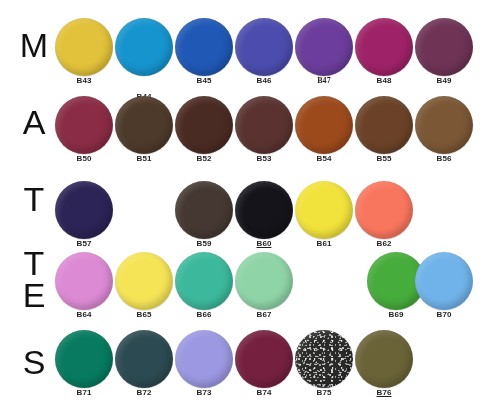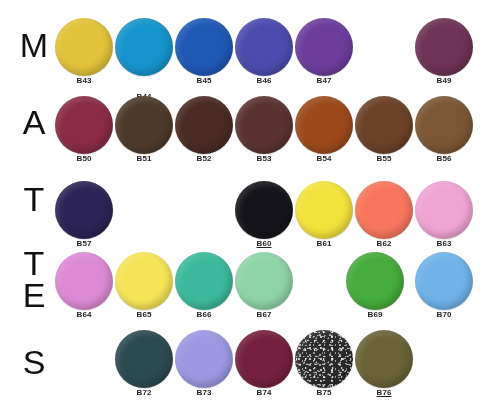--- a/index.html
+++ b/index.html
@@ -127,21 +127,25 @@
         <div class="swatch-cell" style="left: 120px;">
           <div class="swatch-disc" style="background-color: rgb(31, 88, 181);"></div>
           <div class="swatch-label" style="color: rgb(35, 31, 32);">B45</div>
         </div>
         <div class="swatch-cell" style="left: 180px;">
           <div class="swatch-disc" style="background-color: rgb(76, 76, 174);"></div>
           <div class="swatch-label" style="color: rgb(35, 31, 32);">B46</div>
         </div>
         <div class="swatch-cell" style="left: 240px;">
           <div class="swatch-disc" style="background-color: rgb(108, 61, 156);"></div>
-          <div class="swatch-label" style="color: rgb(35, 31, 32);">B47</div>
+          <div class="swatch-label" style="color: rgb(35, 31, 32); font-family: Liberation Serif, serif;">B47</div>
+        </div>
+        <div class="swatch-cell" style="left: 300px;">
+          <div class="swatch-disc" style="background-color: rgb(158, 34, 103);"></div>
+          <div class="swatch-label" style="color: rgb(35, 31, 32);">B48</div>
         </div>
         <div class="swatch-cell" style="left: 360px;">
           <div class="swatch-disc" style="background-color: rgb(110, 51, 85);"></div>
           <div class="swatch-label" style="color: rgb(35, 31, 32);">B49</div>
         </div>
       </div>
       <div class="swatch-row" style="top: 88px;">
         <div class="swatch-cell" style="left: 0px;">
           <div class="swatch-disc" style="background-color: rgb(138, 44, 70);"></div>
           <div class="swatch-label" style="color: rgb(35, 31, 32);">B50</div>
@@ -169,64 +173,68 @@
         <div class="swatch-cell" style="left: 360px;">
           <div class="swatch-disc" style="background-color: rgb(123, 87, 53);"></div>
           <div class="swatch-label" style="color: rgb(35, 31, 32);">B56</div>
         </div>
       </div>
       <div class="swatch-row" style="top: 173px;">
         <div class="swatch-cell" style="left: 0px;">
           <div class="swatch-disc" style="background-color: rgb(44, 35, 86);"></div>
           <div class="swatch-label" style="color: rgb(35, 31, 32);">B57</div>
         </div>
+        <div class="swatch-cell" style="left: 120px;">
+          <div class="swatch-disc" style="background-color: rgb(69, 56, 50);"></div>
+          <div class="swatch-label" style="color: rgb(35, 31, 32);">B59</div>
+        </div>
         <div class="swatch-cell" style="left: 180px;">
           <div class="swatch-disc" style="background-color: rgb(21, 20, 26);"></div>
           <div class="swatch-label" style="color: rgb(35, 31, 32); text-decoration: underline;">B60</div>
         </div>
         <div class="swatch-cell" style="left: 240px;">
           <div class="swatch-disc" style="background-color: rgb(242, 226, 60);"></div>
           <div class="swatch-label" style="color: rgb(35, 31, 32);">B61</div>
         </div>
         <div class="swatch-cell" style="left: 300px;">
           <div class="swatch-disc" style="background-color: rgb(249, 118, 94);"></div>
           <div class="swatch-label" style="color: rgb(35, 31, 32);">B62</div>
         </div>
-        <div class="swatch-cell" style="left: 360px;">
-          <div class="swatch-disc" style="background-color: rgb(240, 164, 212);"></div>
-          <div class="swatch-label" style="color: rgb(35, 31, 32);">B63</div>
-        </div>
       </div>
       <div class="swatch-row" style="top: 244px;">
         <div class="swatch-cell" style="left: 0px;">
           <div class="swatch-disc" style="background-color: rgb(221, 138, 212);"></div>
           <div class="swatch-label" style="color: rgb(35, 31, 32);">B64</div>
         </div>
         <div class="swatch-cell" style="left: 60px;">
           <div class="swatch-disc" style="background-color: rgb(246, 228, 87);"></div>
           <div class="swatch-label" style="color: rgb(35, 31, 32);">B65</div>
         </div>
         <div class="swatch-cell" style="left: 120px;">
           <div class="swatch-disc" style="background-color: rgb(60, 185, 156);"></div>
           <div class="swatch-label" style="color: rgb(35, 31, 32);">B66</div>
         </div>
         <div class="swatch-cell" style="left: 180px;">
           <div class="swatch-disc" style="background-color: rgb(143, 212, 167);"></div>
           <div class="swatch-label" style="color: rgb(35, 31, 32);">B67</div>
         </div>
-        <div class="swatch-cell" style="left: 291px;">
+        <div class="swatch-cell" style="left: 312px;">
           <div class="swatch-disc" style="background-color: rgb(70, 172, 59);"></div>
           <div class="swatch-label" style="color: rgb(35, 31, 32);">B69</div>
         </div>
         <div class="swatch-cell" style="left: 360px;">
           <div class="swatch-disc" style="background-color: rgb(112, 179, 234);"></div>
           <div class="swatch-label" style="color: rgb(35, 31, 32);">B70</div>
         </div>
       </div>
       <div class="swatch-row" style="top: 322px;">
+        <div class="swatch-cell" style="left: 0px;">
+          <div class="swatch-disc" style="background-color: rgb(7, 122, 95);"></div>
+          <div class="swatch-label" style="color: rgb(35, 31, 32);">B71</div>
+        </div>
         <div class="swatch-cell" style="left: 60px;">
           <div class="swatch-disc" style="background-color: rgb(44, 74, 81);"></div>
           <div class="swatch-label" style="color: rgb(35, 31, 32);">B72</div>
         </div>
         <div class="swatch-cell" style="left: 120px;">
           <div class="swatch-disc" style="background-color: rgb(156, 152, 226);"></div>
           <div class="swatch-label" style="color: rgb(35, 31, 32);">B73</div>
         </div>
         <div class="swatch-cell" style="left: 180px;">
           <div class="swatch-disc" style="background-color: rgb(117, 32, 63);"></div>

